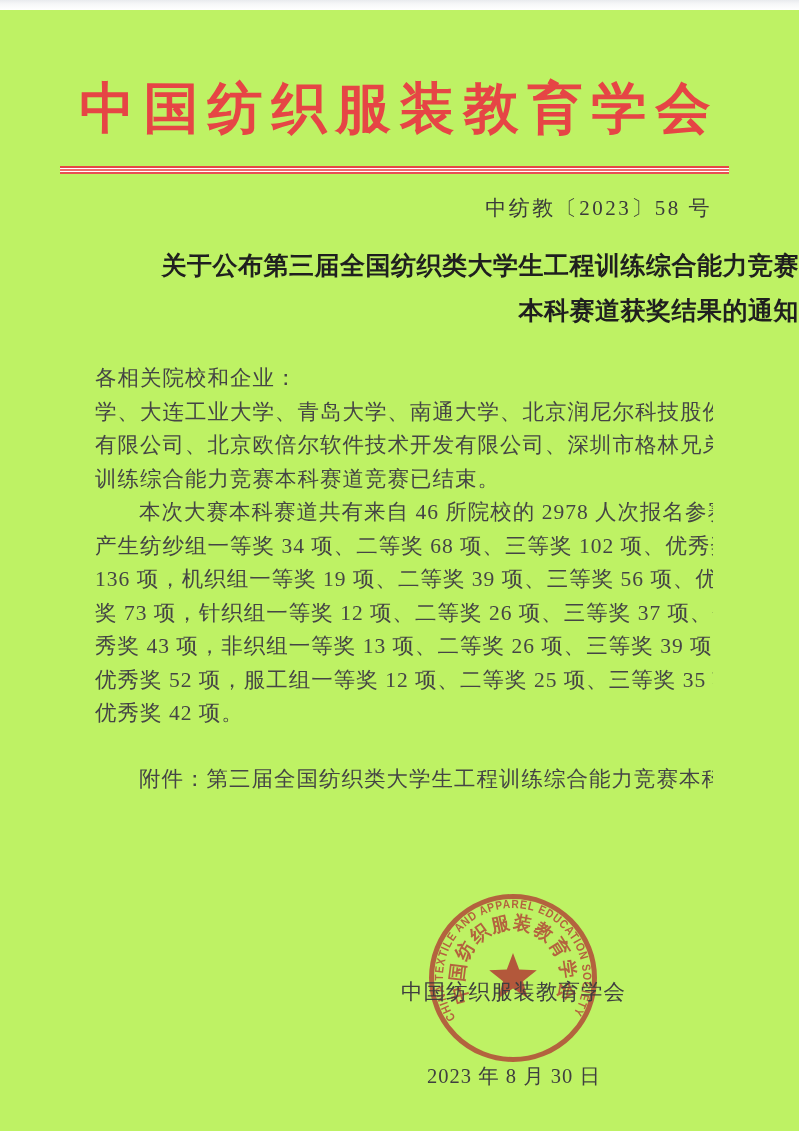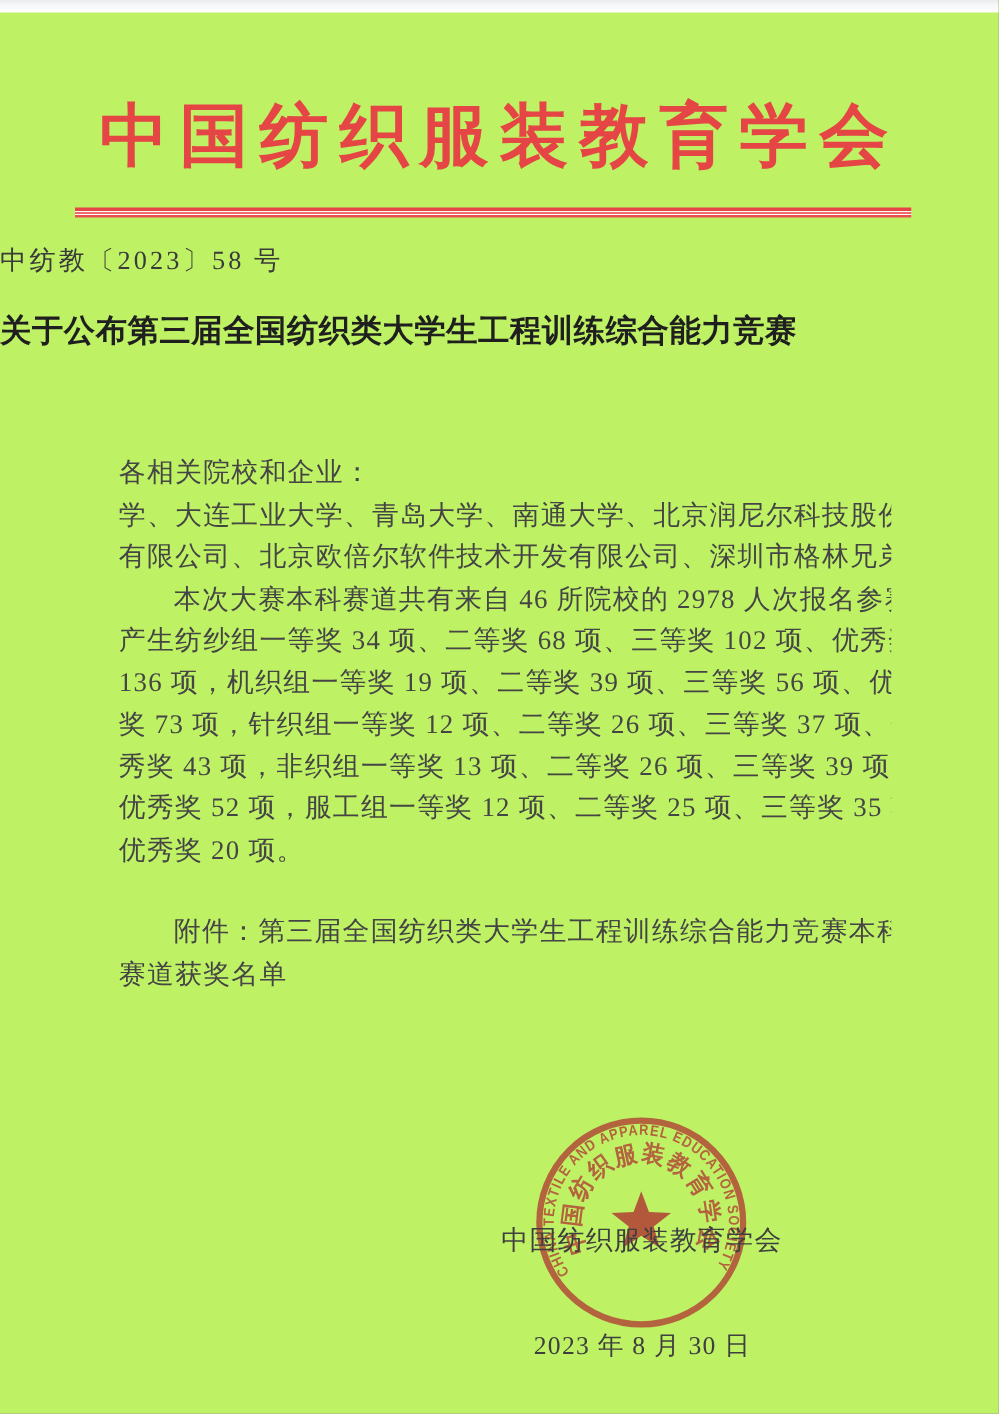--- a/index.html
+++ b/index.html
@@ -28,28 +28,28 @@
     position:absolute;top:166px;left:60px;width:669px;height:8px;
     background:linear-gradient(to bottom,
       #e64545 0,#e64545 2.5px,
       #ffffff 2.5px,#ffffff 3.5px,
       #ef6a6a 3.5px,#ef6a6a 5.5px,
       #ffffff 5.5px,#ffffff 6px,
       #e85050 6px,#e85050 8px);
   }
   .doc-number{
     position:absolute;top:194px;left:0;right:87px;
-    text-align:left;
+    text-align:right;
     font-size:21px;color:#3a3a3a;
     letter-spacing:2.5px;
   }
   
   .doc-title{
     position:absolute;top:243px;left:0;right:0;
-    text-align:left;
+    text-align:right;
     font-size:25px;font-weight:bold;color:#1f1f1f;
     line-height:45px;letter-spacing:0.5px;
   }
   
   .body-text{
     position:absolute;top:362px;left:95px;width:618px;
     font-size:21.5px;color:#454545;
     line-height:33.5px;
     letter-spacing:1px;
   }
@@ -93,39 +93,40 @@
   <div class="scan-edge"></div>
 
   <div class="masthead">中国纺织服装教育学会</div>
 
   <div class="red-rule"></div>
 
   <div class="doc-number">中纺教〔2023〕58 号</div>
 
   <div class="doc-title">
     <div>关于公布第三届全国纺织类大学生工程训练综合能力竞赛</div>
+    <div>本科赛道获奖结果的通知</div>
   </div>
 
   <div class="body-text">
     <div class="bline loose">各相关院校和企业：</div>
 
     <div class="bline">学、大连工业大学、青岛大学、南通大学、北京润尼尔科技股份</div>
     <div class="bline">有限公司、北京欧倍尔软件技术开发有限公司、深圳市格林兄弟</div>
+    <div class="bline loose">训练综合能力竞赛本科赛道竞赛已结束。</div>
 
     <div class="bline indent">本次大赛本科赛道共有来自 46 所院校的 2978 人次报名参赛，</div>
     <div class="bline">产生纺纱组一等奖 34 项、二等奖 68 项、三等奖 102 项、优秀奖</div>
     <div class="bline">136 项，机织组一等奖 19 项、二等奖 39 项、三等奖 56 项、优秀</div>
     <div class="bline">奖 73 项，针织组一等奖 12 项、二等奖 26 项、三等奖 37 项、优</div>
     <div class="bline">秀奖 43 项，非织组一等奖 13 项、二等奖 26 项、三等奖 39 项、</div>
     <div class="bline">优秀奖 52 项，服工组一等奖 12 项、二等奖 25 项、三等奖 35 项、</div>
-    <div class="bline loose">优秀奖 20 项。</div>
+    <div class="bline loose">优秀奖 42 项。</div>
 
     <div class="attachment">
       <div class="bline indent">附件：第三届全国纺织类大学生工程训练综合能力竞赛本科</div>
-      <div class="bline loose">赛道获奖名单</div>
     </div>
   </div>
 
   <svg class="seal" viewBox="0 0 190 190" xmlns="http://www.w3.org/2000/svg">
     <defs>
       <path id="enArc" d="M 37.7 135.2 A 70 70 0 1 1 152.3 135.2"></path>
       <path id="cnArc" d="M 51.7 118 A 49 49 0 1 1 138.3 118"></path>
     </defs>
     <circle class="ring" cx="95" cy="95" r="81.5"></circle>
     <text class="en">

